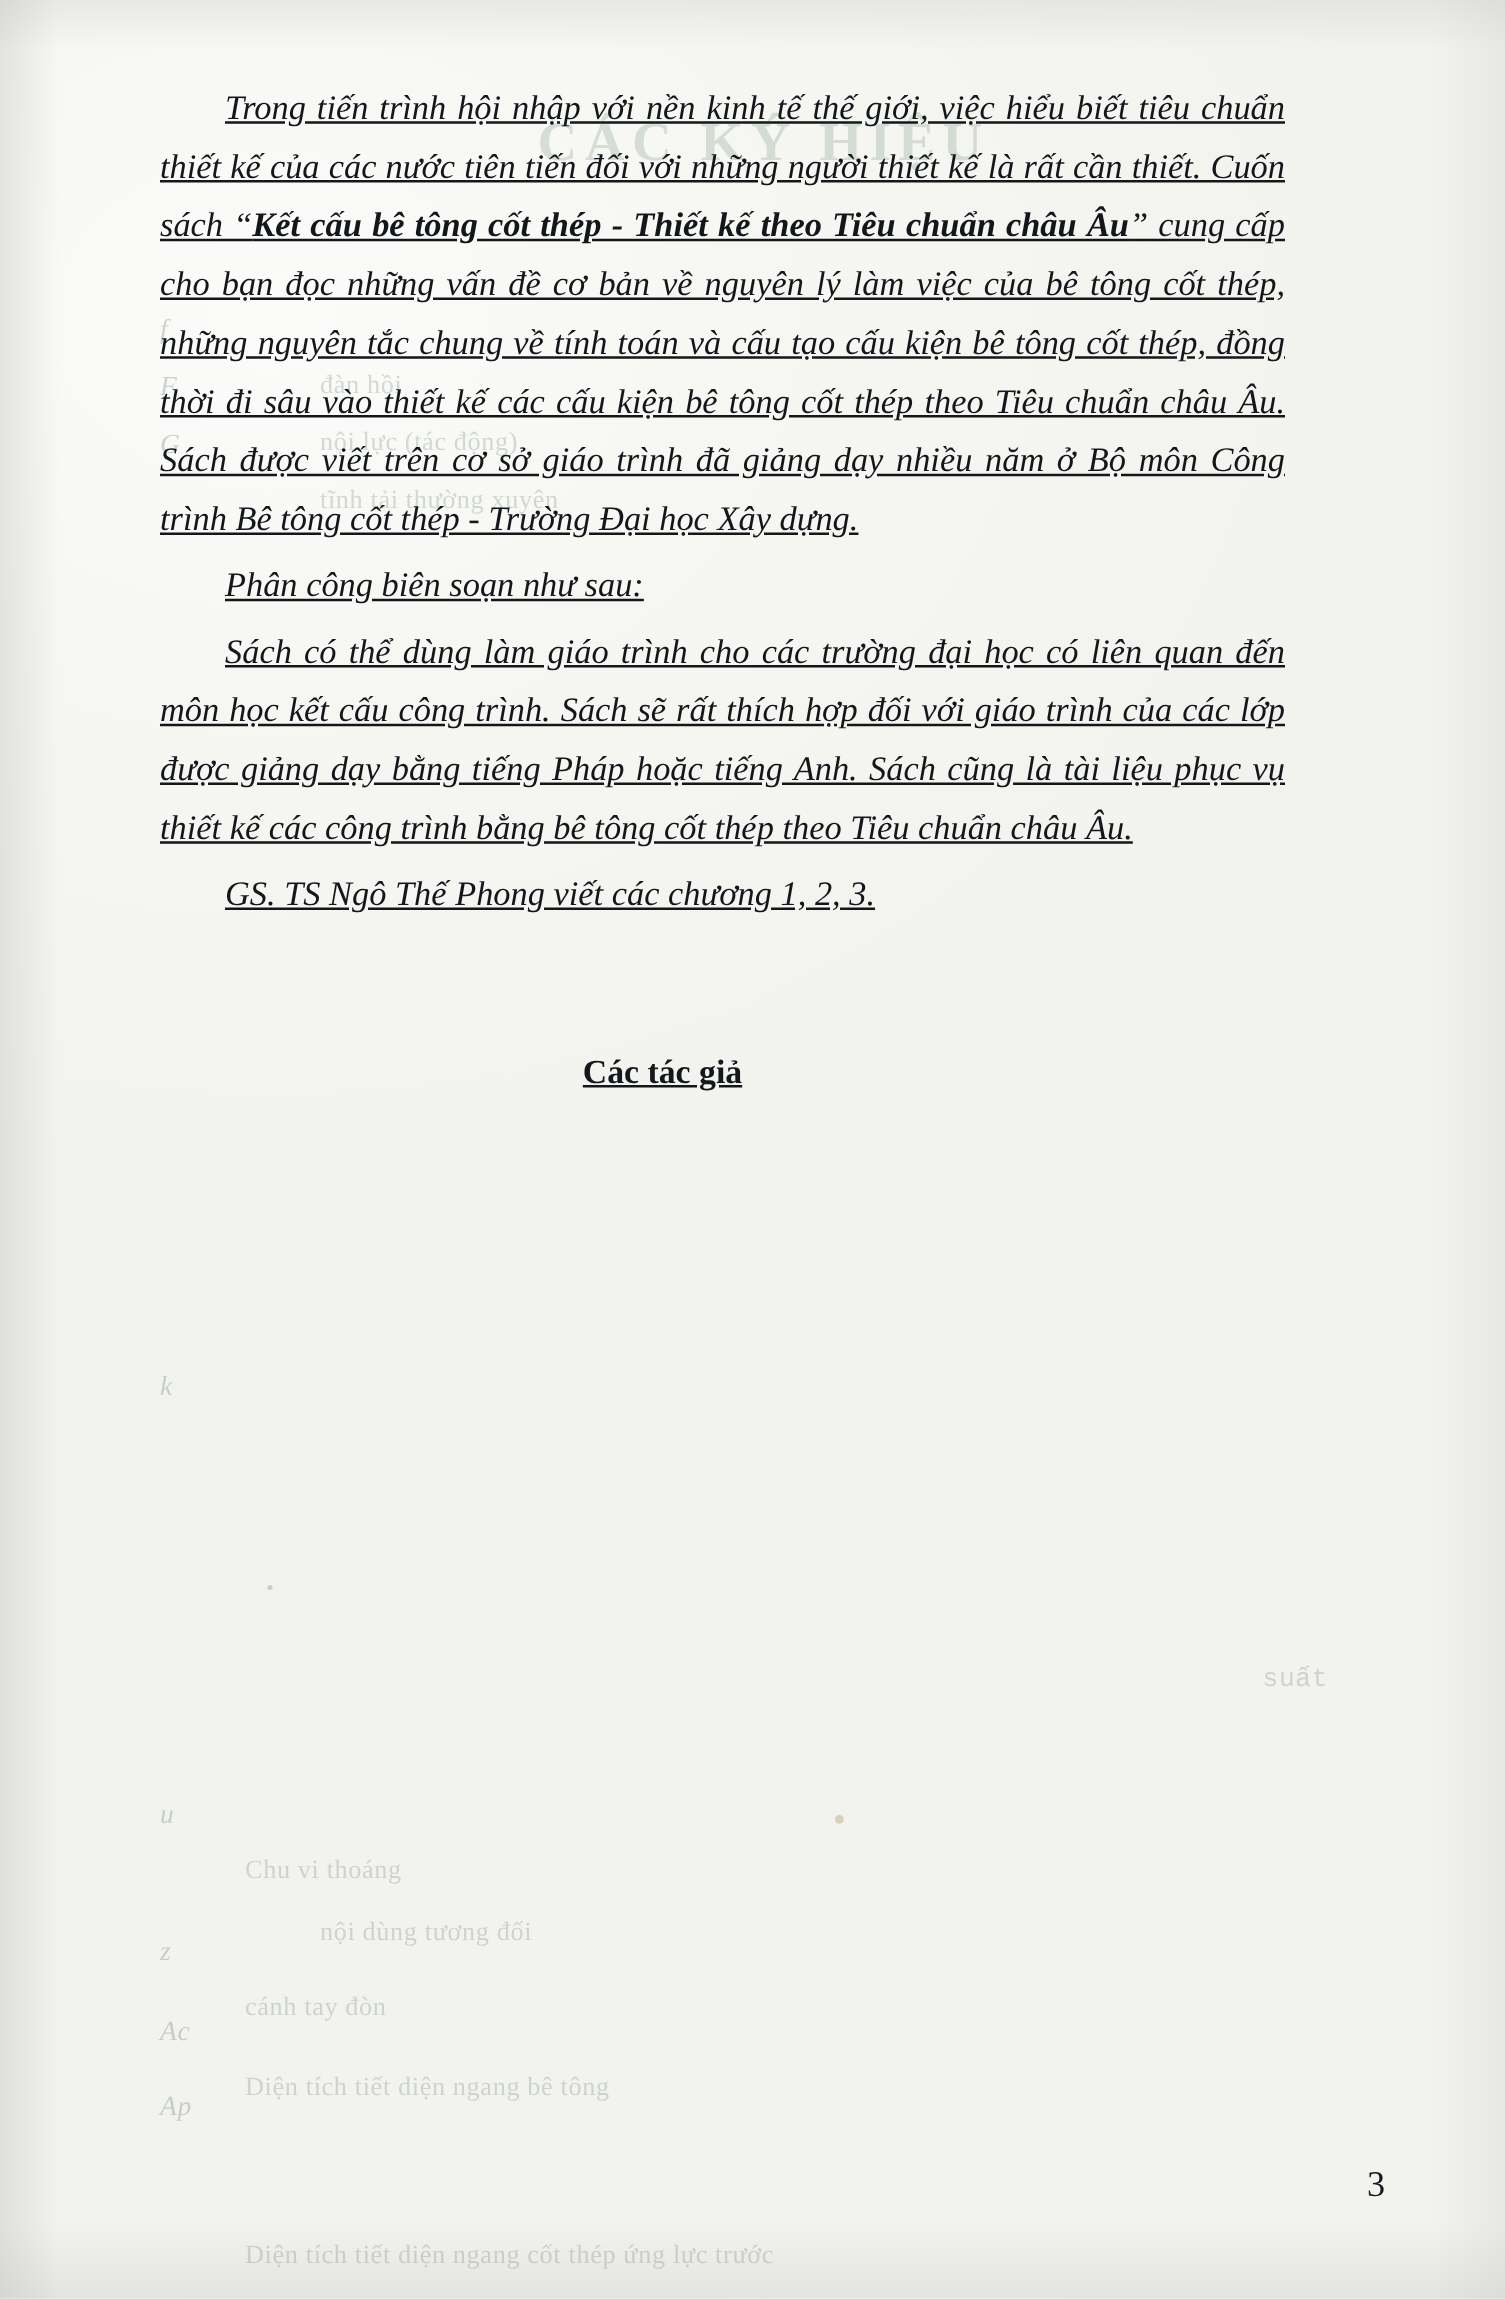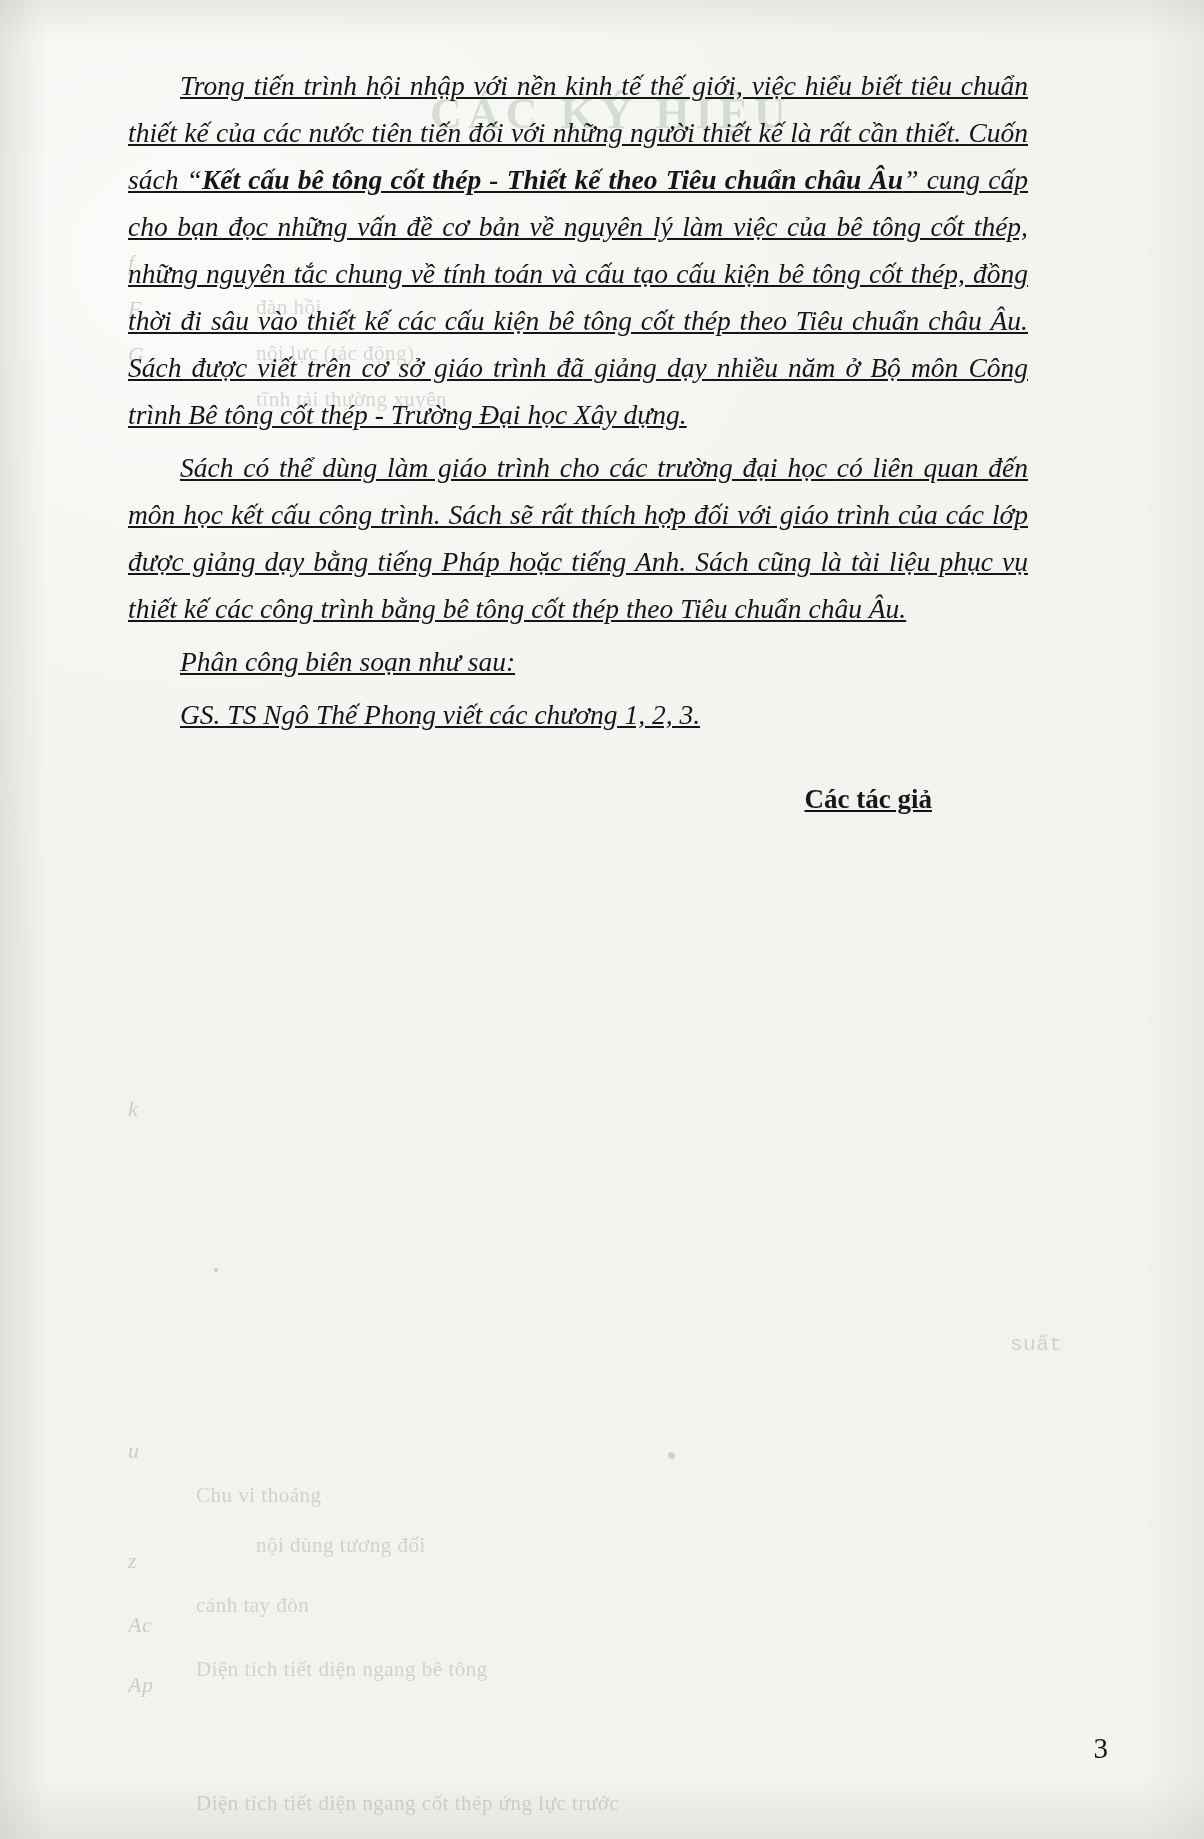--- a/index.html
+++ b/index.html
@@ -114,22 +114,22 @@
 
   .body-text p {
     margin: 0 0 6px 0;
     text-indent: 52px;
   }
   .body-text b {
     font-weight: bold;
   }
 
   .signature {
-    margin-top: 38px;
-    text-align: right;
+    margin-top: 96px;
+    text-align: center;
     padding-right: 96px;
     font-size: 27px;
     font-weight: bold;
     font-style: normal;
     color: #14181c;
   }
 
   .page-number {
     position: absolute;
     right: 96px;
@@ -184,22 +184,22 @@
   <div class="bleed bleed-sym" style="top:1672px; left:128px;">Ap</div>
   <div class="bleed bleed-row" style="top:1748px; left:196px;">Diện tích tiết diện ngang cốt thép ứng lực trước</div>
 
   <div class="speck" style="left:668px; top:1452px; width:7px; height:7px;"></div>
   <div class="speck" style="left:214px; top:1268px; width:4px; height:4px; background:rgba(150,150,140,0.4);"></div>
 
   <div class="content">
 
     <div class="body-text">
       <p id="para-0"><span>Trong tiến trình hội nhập với nền kinh tế thế giới, việc hiểu biết tiêu chuẩn thiết kế của các nước tiên tiến đối với những người thiết kế là rất cần thiết. Cuốn sách “</span><b>Kết cấu bê tông cốt thép - Thiết kế theo Tiêu chuẩn châu Âu</b><span>” cung cấp cho bạn đọc những vấn đề cơ bản về nguyên lý làm việc của bê tông cốt thép, những nguyên tắc chung về tính toán và cấu tạo cấu kiện bê tông cốt thép, đồng thời đi sâu vào thiết kế các cấu kiện bê tông cốt thép theo Tiêu chuẩn châu Âu. Sách được viết trên cơ sở giáo trình đã giảng dạy nhiều năm ở Bộ môn Công trình Bê tông cốt thép - Trường Đại học Xây dựng.</span></p>
+      <p id="para-2"><span>Phân công biên soạn như sau:</span></p>
       <p id="para-1"><span>Sách có thể dùng làm giáo trình cho các trường đại học có liên quan đến môn học kết cấu công trình. Sách sẽ rất thích hợp đối với giáo trình của các lớp được giảng dạy bằng tiếng Pháp hoặc tiếng Anh. Sách cũng là tài liệu phục vụ thiết kế các công trình bằng bê tông cốt thép theo Tiêu chuẩn châu Âu.</span></p>
-      <p id="para-2"><span>Phân công biên soạn như sau:</span></p>
       <p id="para-3"><span>GS. TS Ngô Thế Phong viết các chương 1, 2, 3.</span></p>
 
       <div class="signature">Các tác giả</div>
     </div>
   </div>
 
   <div class="page-number">3</div>
 </div>
 
 </body></html>

